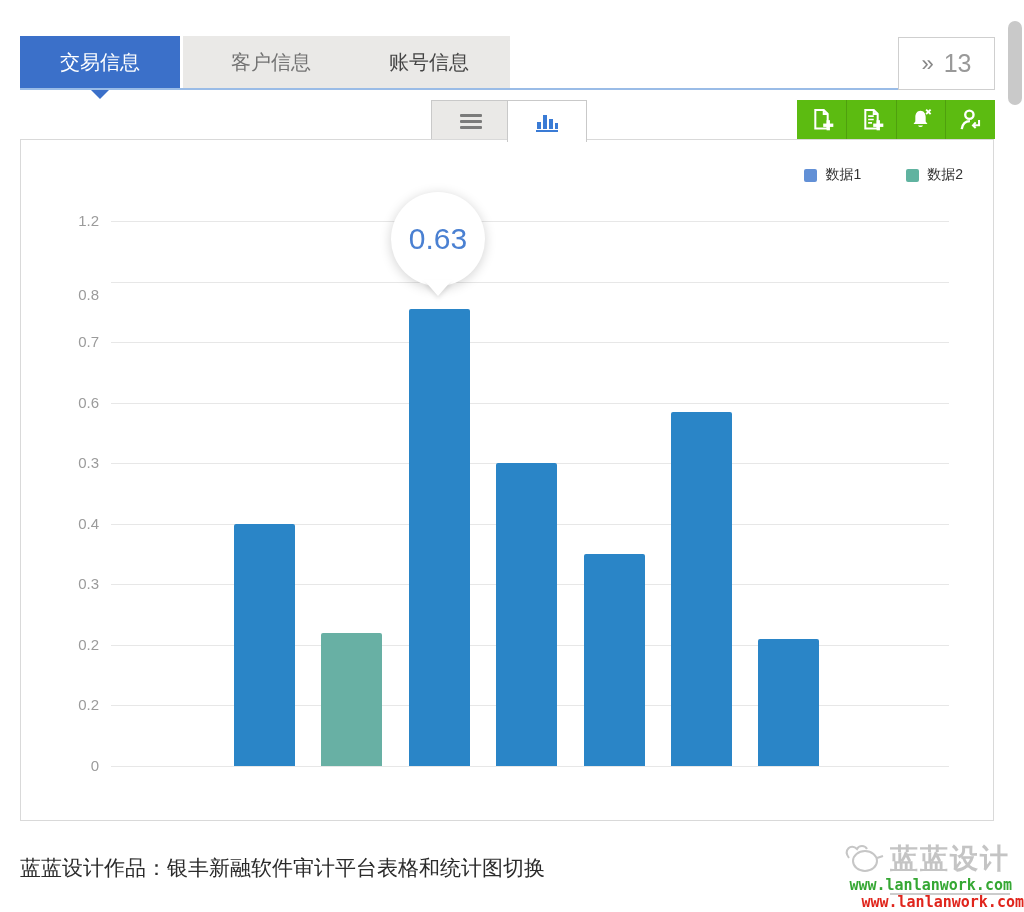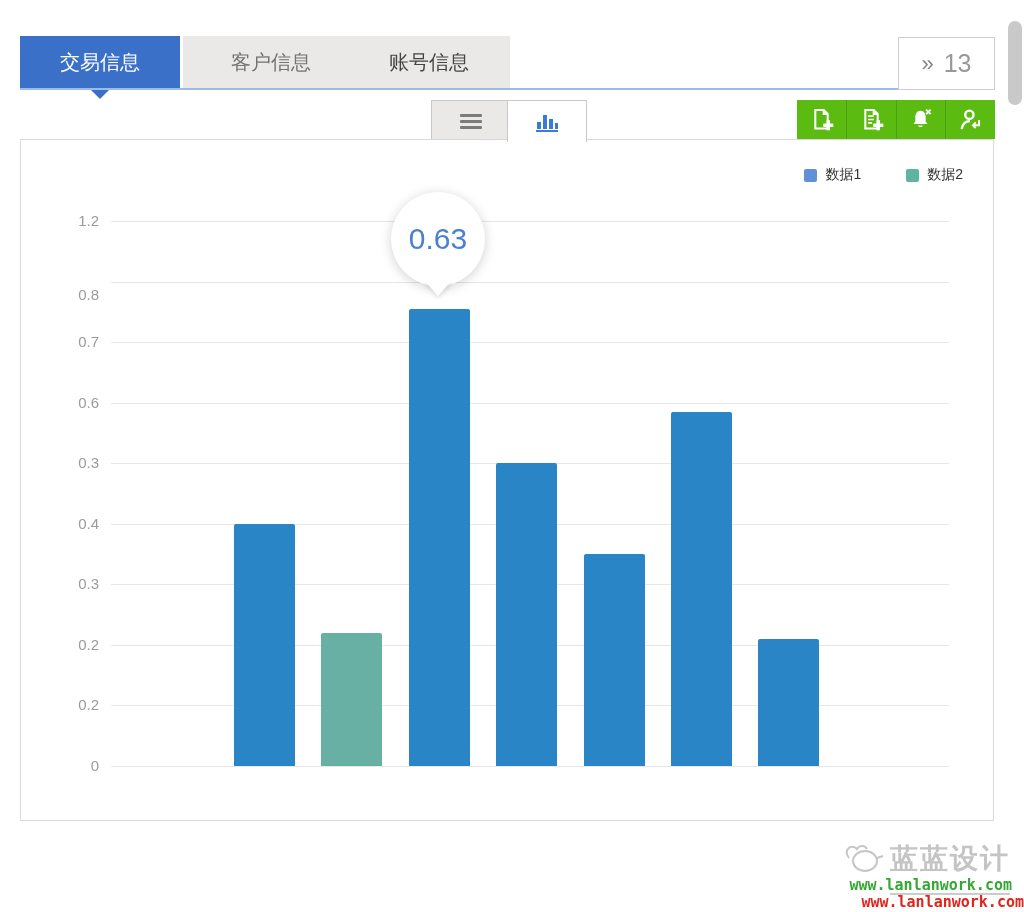--- a/index.html
+++ b/index.html
@@ -153,20 +153,21 @@
         <div class="bar" style="left: 562.6px; width: 61px; top: 414.056px; height: 211.944px; background: rgb(42, 133, 199);"></div>
         <div class="bar" style="left: 650px; width: 61px; top: 271.75px; height: 354.25px; background: rgb(42, 133, 199);"></div>
         <div class="bar" style="left: 737.4px; width: 61px; top: 498.833px; height: 127.167px; background: rgb(42, 133, 199);"></div>
       </div>
     <div class="tooltip-bubble">
       <span>0.63</span>
     </div>
     <div class="tooltip-pointer"></div>
   </div>
 
+  <div class="caption">蓝蓝设计作品：银丰新融软件审计平台表格和统计图切换</div>
   <svg class="wm-logo" width="54" height="42" viewBox="0 0 54 42">
     <ellipse cx="31" cy="25" rx="12" ry="10" fill="none" stroke="#c6c6c6" stroke-width="2"></ellipse>
     <path d="M15 22 C9 14 17 7 23 13 C25 9 31 9 33 13" fill="none" stroke="#c6c6c6" stroke-width="2"></path>
     <path d="M43 22 l6 -2" stroke="#c6c6c6" stroke-width="2"></path>
   </svg>
   <div class="wm-brand">蓝蓝设计</div>
   <div class="wm-url1" style="color: rgb(53, 167, 51);">www.lanlanwork.com</div>
   <div class="wm-url2" style="color: rgb(224, 37, 28);">www.lanlanwork.com</div>
 
 </div>

